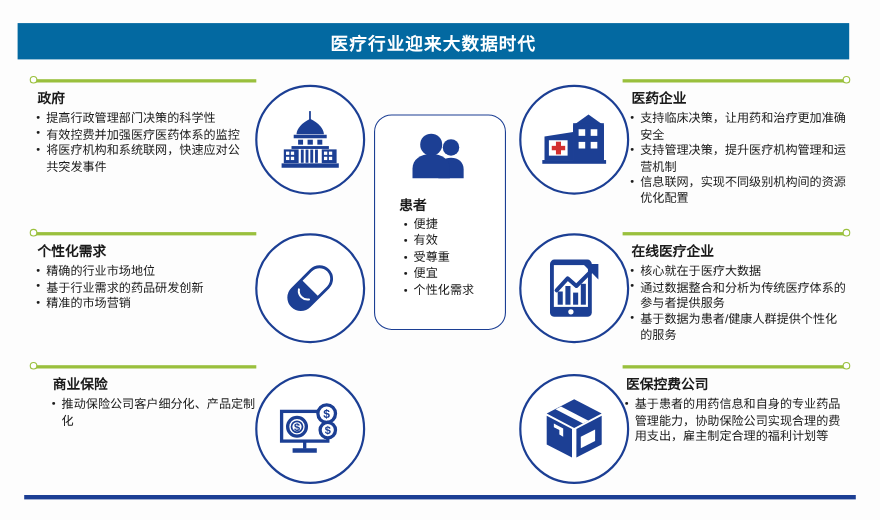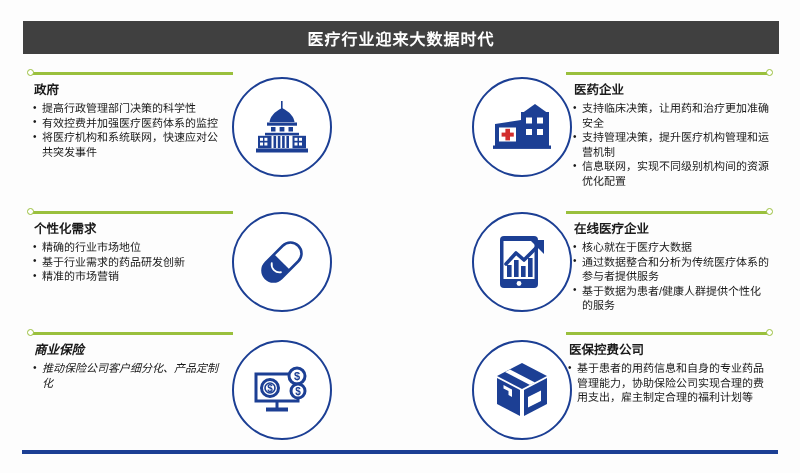--- a/index.html
+++ b/index.html
@@ -12,23 +12,23 @@
   }
   #slide{
     position:absolute;inset:0;
     width:800px;height:473px;
     background:#fdfdfd;
   }
 
   
   .title-bar{
     position:absolute;
-    left:23px;top:21px;
+    left:16px;top:21px;
     width:756px;height:33px;
-    background:#404040;
+    background:#0369a1;
     display:flex;align-items:center;justify-content:center;
   }
   .title-bar .title-text{
     color:#ffffff;
     font-size:16px;
     font-weight:bold;
     letter-spacing:1px;
     white-space:nowrap;
   }
 
@@ -182,21 +182,21 @@
 
   <div class="block left" style="left:30px;top:221px;width:200px;">
     <h3>个性化需求</h3>
     <ul>
       <li>精确的行业市场地位</li>
       <li>基于行业需求的药品研发创新</li>
       <li>精准的市场营销</li>
     </ul>
   </div>
 
-  <div class="block left" style="left:30px;top:342px;width:200px;font-style:italic;">
+  <div class="block left" style="left:44px;top:342px;width:200px;">
     <h3>商业保险</h3>
     <ul>
       <li>推动保险公司客户细分化、产品定制化</li>
     </ul>
   </div>
 
   <div class="block" style="left:570px;top:82px;width:205px;">
     <h3>医药企业</h3>
     <ul>
       <li>支持临床决策，让用药和治疗更加准确安全</li>
@@ -329,16 +329,36 @@
         <path d="M30 29 L53 17 L53 43 L30 55 Z"></path>
       </g>
       <g fill="#ffffff">
         <path d="M16 8.5 L41 21.5 L36 24 L11 11 Z"></path>
         <path d="M9.5 24 L18 28.5 L18 36 L14.5 34 L14.5 30 L9.5 27.5 Z"></path>
         <path d="M34 36 L47 29.5 L47 40 L34 46.5 Z"></path>
       </g>
     </svg>
   </div>
 
+  <div class="center-card">
+    <span class="c-icon">
+      <svg width="56" height="42" viewBox="0 0 56 42" aria-hidden="true">
+        <g fill="#1c3f94">
+          <circle cx="38" cy="13" r="7.5"></circle>
+          <path d="M26.5 41 L26.5 33 C26.5 26.5 31.5 22.5 38 22.5 C44.5 22.5 49.5 26.5 49.5 33 L49.5 41 Z"></path>
+          <circle cx="20" cy="10.5" r="10"></circle>
+          <path d="M3 41 L3 32.5 C3 24 10 19 20 19 C30 19 37 24 37 32.5 L37 41 Z"></path>
+        </g>
+      </svg>
+    </span>
+    <h3>患者</h3>
+    <ul>
+      <li>便捷</li>
+      <li>有效</li>
+      <li>受尊重</li>
+      <li>便宜</li>
+      <li>个性化需求</li>
+    </ul>
+  </div>
 
   <div class="bottom-rule"></div>
 
 </div>
 
 </body></html>

